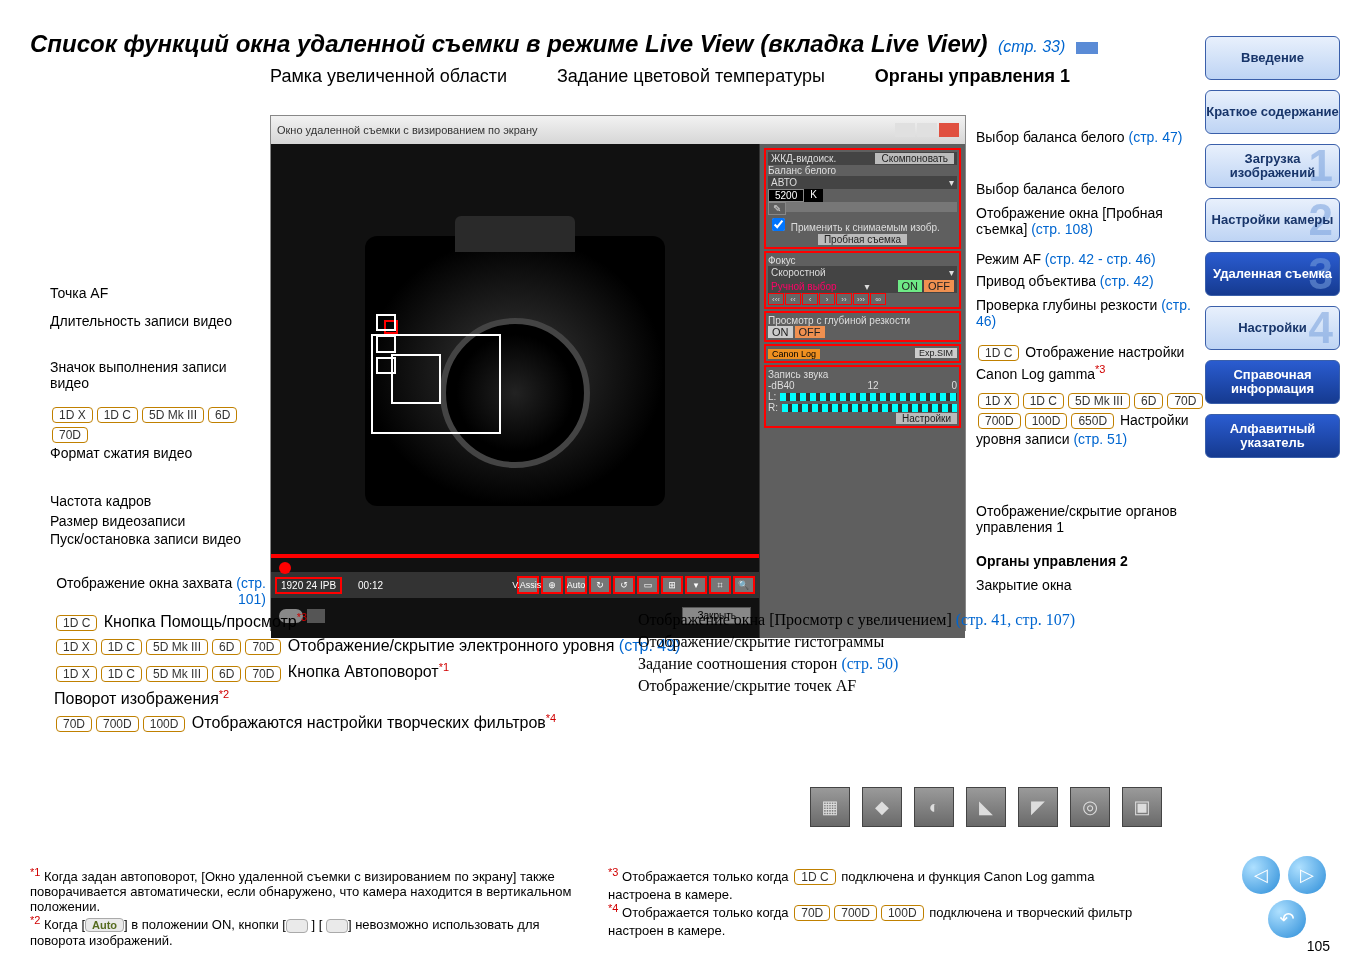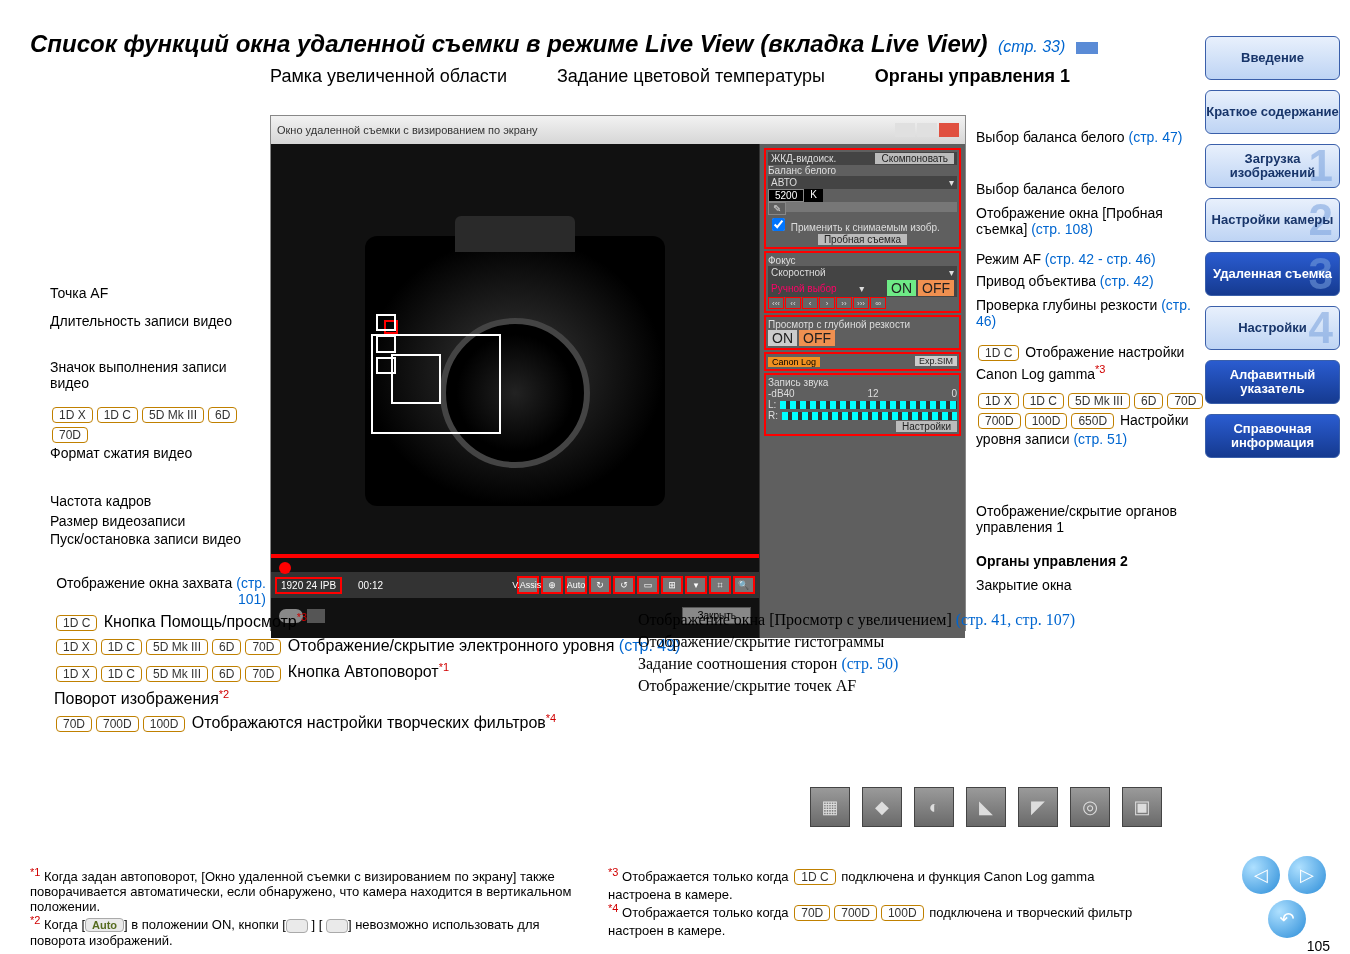--- a/index.html
+++ b/index.html
@@ -42,21 +42,21 @@
   .closebtn { background:#888; color:#000; font-size:10px; padding:2px 14px; border:1px solid #555;}
 
   
   .panel { width:206px; background:#5f5f5f; border-left:1px solid #333; padding:4px; font-size:10px; color:#ddd; display:flex; flex-direction:column; gap:2px; }
   .panel .section { border:2px solid #f00; padding:2px; }
   .panel-row { background:#444; padding:1px 3px; display:flex; justify-content:space-between; align-items:center;}
   .panel-btn { background:#bbb; color:#222; padding:0 6px; }
   .kelvin { background:#000; color:#fff; padding:0 6px; border:1px solid #888;}
   .wb-row { display:flex; }
   .onoff { display:flex; gap:2px; }
-  .onoff span { padding:0 4px; background:#ccc; color:#222; font-size:14px;}
+  .onoff span { padding:0 4px; background:#ccc; color:#222; font-size:11px;}
   .onoff .on { background:#6eea86; }
   .onoff .off { background:#f09050;text-align:right; }
   .arrows { display:flex; gap:1px; }
   .arrows span { width:16px; height:12px; border:1px solid #f00; font-size:8px; display:flex; align-items:center; justify-content:center; background:#666;}
   .canonlog { background:#f09020; color:#000; padding:0 4px; font-size:9px; display:inline-block;}
   .meter { height:8px; background:repeating-linear-gradient(90deg,#0ff 0 6px,#333 6px 10px); }
 
   
   .callout { font-size:14px; position:absolute; }
   .callout.left { text-align:left; }
@@ -310,24 +310,24 @@
       </div>
       <div class="navbtn active chapter">
         <span class="lbl">Удаленная съемка</span>
         <span class="big">3</span>
       </div>
       <div class="navbtn chapter">
         <span class="lbl">Настройки</span>
         <span class="big">4</span>
       </div>
       <div class="navbtn active">
+        <span class="lbl">Справочная информация</span>
+      </div>
+      <div class="navbtn active">
         <span class="lbl">Алфавитный указатель</span>
-      </div>
-      <div class="navbtn active">
-        <span class="lbl">Справочная информация</span>
       </div>
     </div>
 
   <div class="pager">
     <div class="circ">◁</div>
     <div class="circ">▷</div>
   </div>
   <div class="circ ret">↶</div>
   <div class="pagenum">105</div>
 

